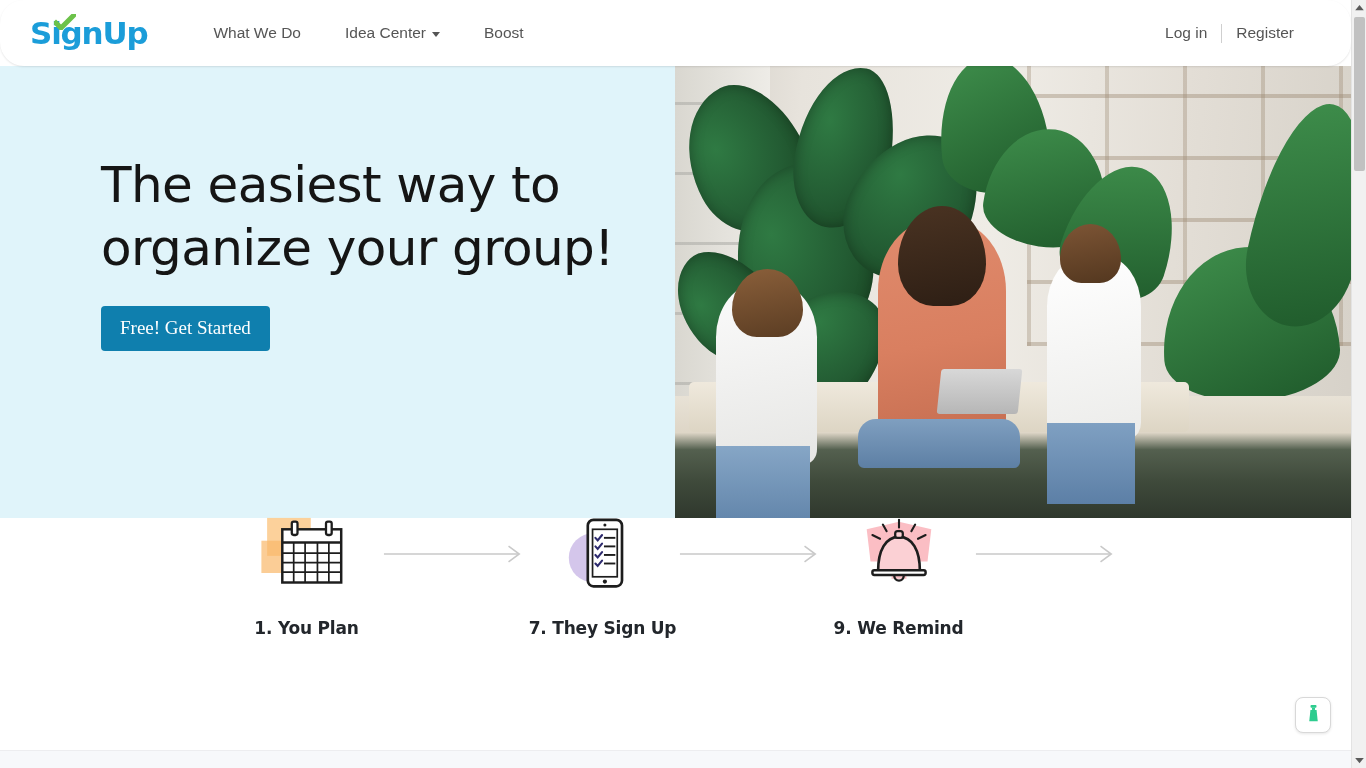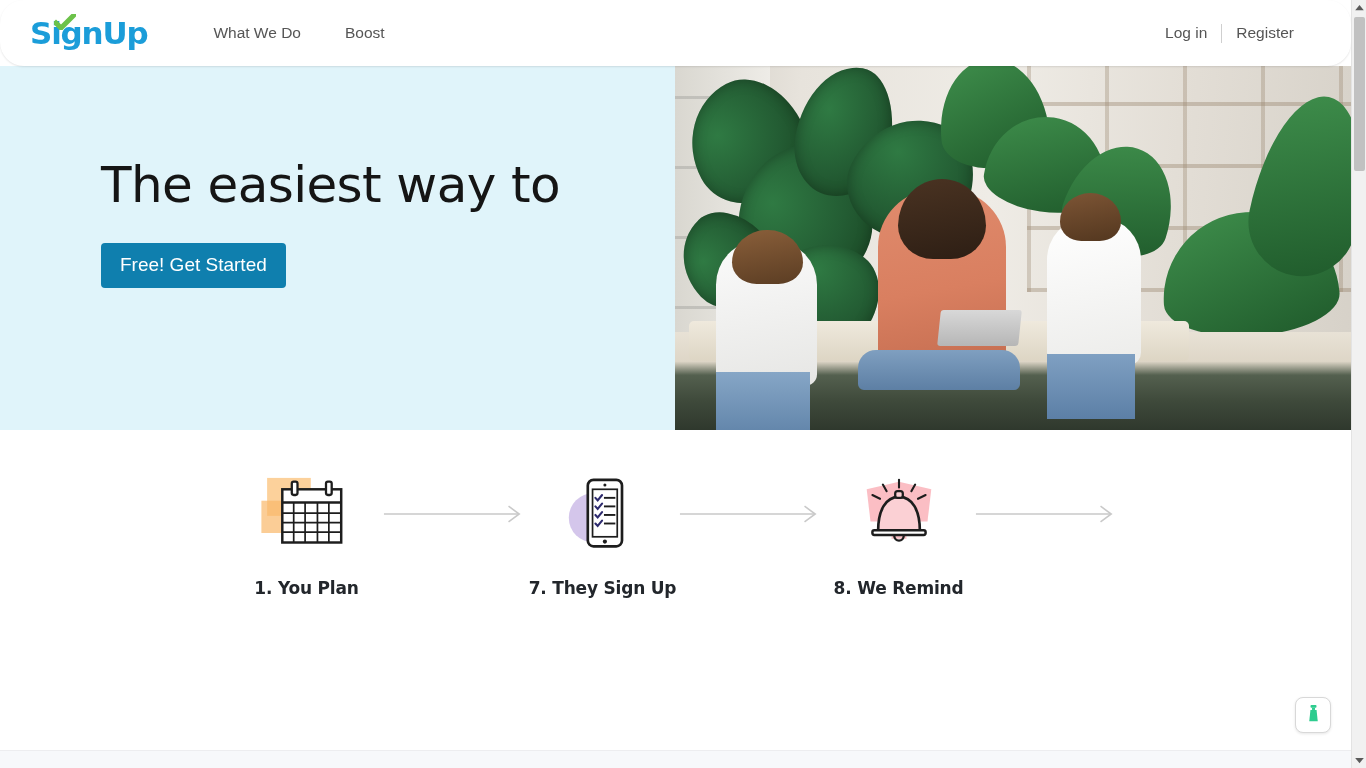--- a/index.html
+++ b/index.html
@@ -97,21 +97,21 @@
   }
   .auth-divider {
     width: 1px;
     height: 19px;
     background: #cfcfcf;
   }
 
   
   .hero {
     position: relative;
-    height: 364px;
+    height: 452px;
     background: #e0f4fa;
     overflow: hidden;
   }
   .hero-copy {
     position: absolute;
     left: 101px;
     top: 88px;
     width: 540px;
   }
   .hero-title {
@@ -133,21 +133,21 @@
     display: inline-block;
     margin-top: 26px;
     background: #0f7fae;
     color: #ffffff;
     font-size: 19px;
     font-weight: 500;
     padding: 11px 19px 12px 19px;
     border: none;
     border-radius: 4px;
     cursor: pointer;
-    font-family: Liberation Sans, sans-serif;
+    font-family: Liberation Serif, serif;
     line-height: 1.15;
   }
 
   
   .hero-photo {
     position: absolute;
     left: 675px;
     top: 0;
     right: 0;
     bottom: 0;
@@ -269,21 +269,20 @@
   
   .steps-section {
     position: relative;
     height: 232px;
     background: #ffffff;
   }
   .steps {
     display: flex;
     align-items: flex-start;
     justify-content: center;
-    padding-top: 48px;
   }
   .step {
     width: 150px;
     text-align: center;
     flex: 0 0 auto;
   }
   .step-icon {
     height: 72px;
     display: flex;
     align-items: center;
@@ -377,36 +376,41 @@
           <path d="M2 9 L7 14 L20 1" stroke="#6cc24a" stroke-width="5" fill="none" stroke-linecap="square"></path>
         </svg>
       </span>
     </div>
 
     <div class="nav">
       <div class="nav-item">
         <span>What We Do</span>
       </div>
       <div class="nav-item">
+        <span>Idea Center</span>
+        <span class="caret"></span>
+      </div>
+      <div class="nav-item">
         <span>Boost</span>
       </div>
     </div>
 
     <div class="header-right">
       <div class="auth-link">Log in</div>
       <div class="auth-divider"></div>
       <div class="auth-link">Register</div>
     </div>
   </div>
 
   <div class="hero">
 
     <div class="hero-copy">
       <h1 class="hero-title">
         <span>The easiest way to</span><br>
+        <span>organize your group!</span>
       </h1>
       <button class="hero-btn">Free! Get Started</button>
     </div>
 
     <div class="hero-photo">
       <div class="ph-wall"></div>
       <div class="ph-window"></div>
       <div class="ph-shelf"></div>
 
       <div class="leaf" style="left:2%;  top:4%;   width:17%; height:33%; transform:rotate(-28deg);"></div>
@@ -508,21 +512,21 @@
             <rect x="20" y="57" width="56" height="5" rx="2" fill="#ffffff" stroke="#1d1d1d" stroke-width="2.6"></rect>
             <rect x="44" y="16" width="8" height="7" rx="2.5" fill="#fbd0d4" stroke="#1d1d1d" stroke-width="2.4"></rect>
             <path d="M43 63 a5 5 0 0 0 10 0" fill="none" stroke="#1d1d1d" stroke-width="2.4"></path>
             <line x1="48" y1="4" x2="48" y2="12" stroke="#1d1d1d" stroke-width="2.2" stroke-linecap="round"></line>
             <line x1="31" y1="9" x2="35" y2="16" stroke="#1d1d1d" stroke-width="2.2" stroke-linecap="round"></line>
             <line x1="65" y1="9" x2="61" y2="16" stroke="#1d1d1d" stroke-width="2.2" stroke-linecap="round"></line>
             <line x1="20" y1="20" x2="28" y2="24" stroke="#1d1d1d" stroke-width="2.2" stroke-linecap="round"></line>
             <line x1="76" y1="20" x2="68" y2="24" stroke="#1d1d1d" stroke-width="2.2" stroke-linecap="round"></line>
           </svg>
         </div>
-        <div class="step-label">8. We Remind</div>
+        <div class="step-label">9. We Remind</div>
       </div>
 
       <div class="step-arrow">
         <svg viewBox="0 0 150 20" width="150" height="20">
           <line x1="2" y1="10" x2="140" y2="10" stroke="#c9c9c9" stroke-width="1.6"></line>
           <polyline points="130,2 141,10 130,18" fill="none" stroke="#c9c9c9" stroke-width="1.6"></polyline>
         </svg>
       </div>
 
 

